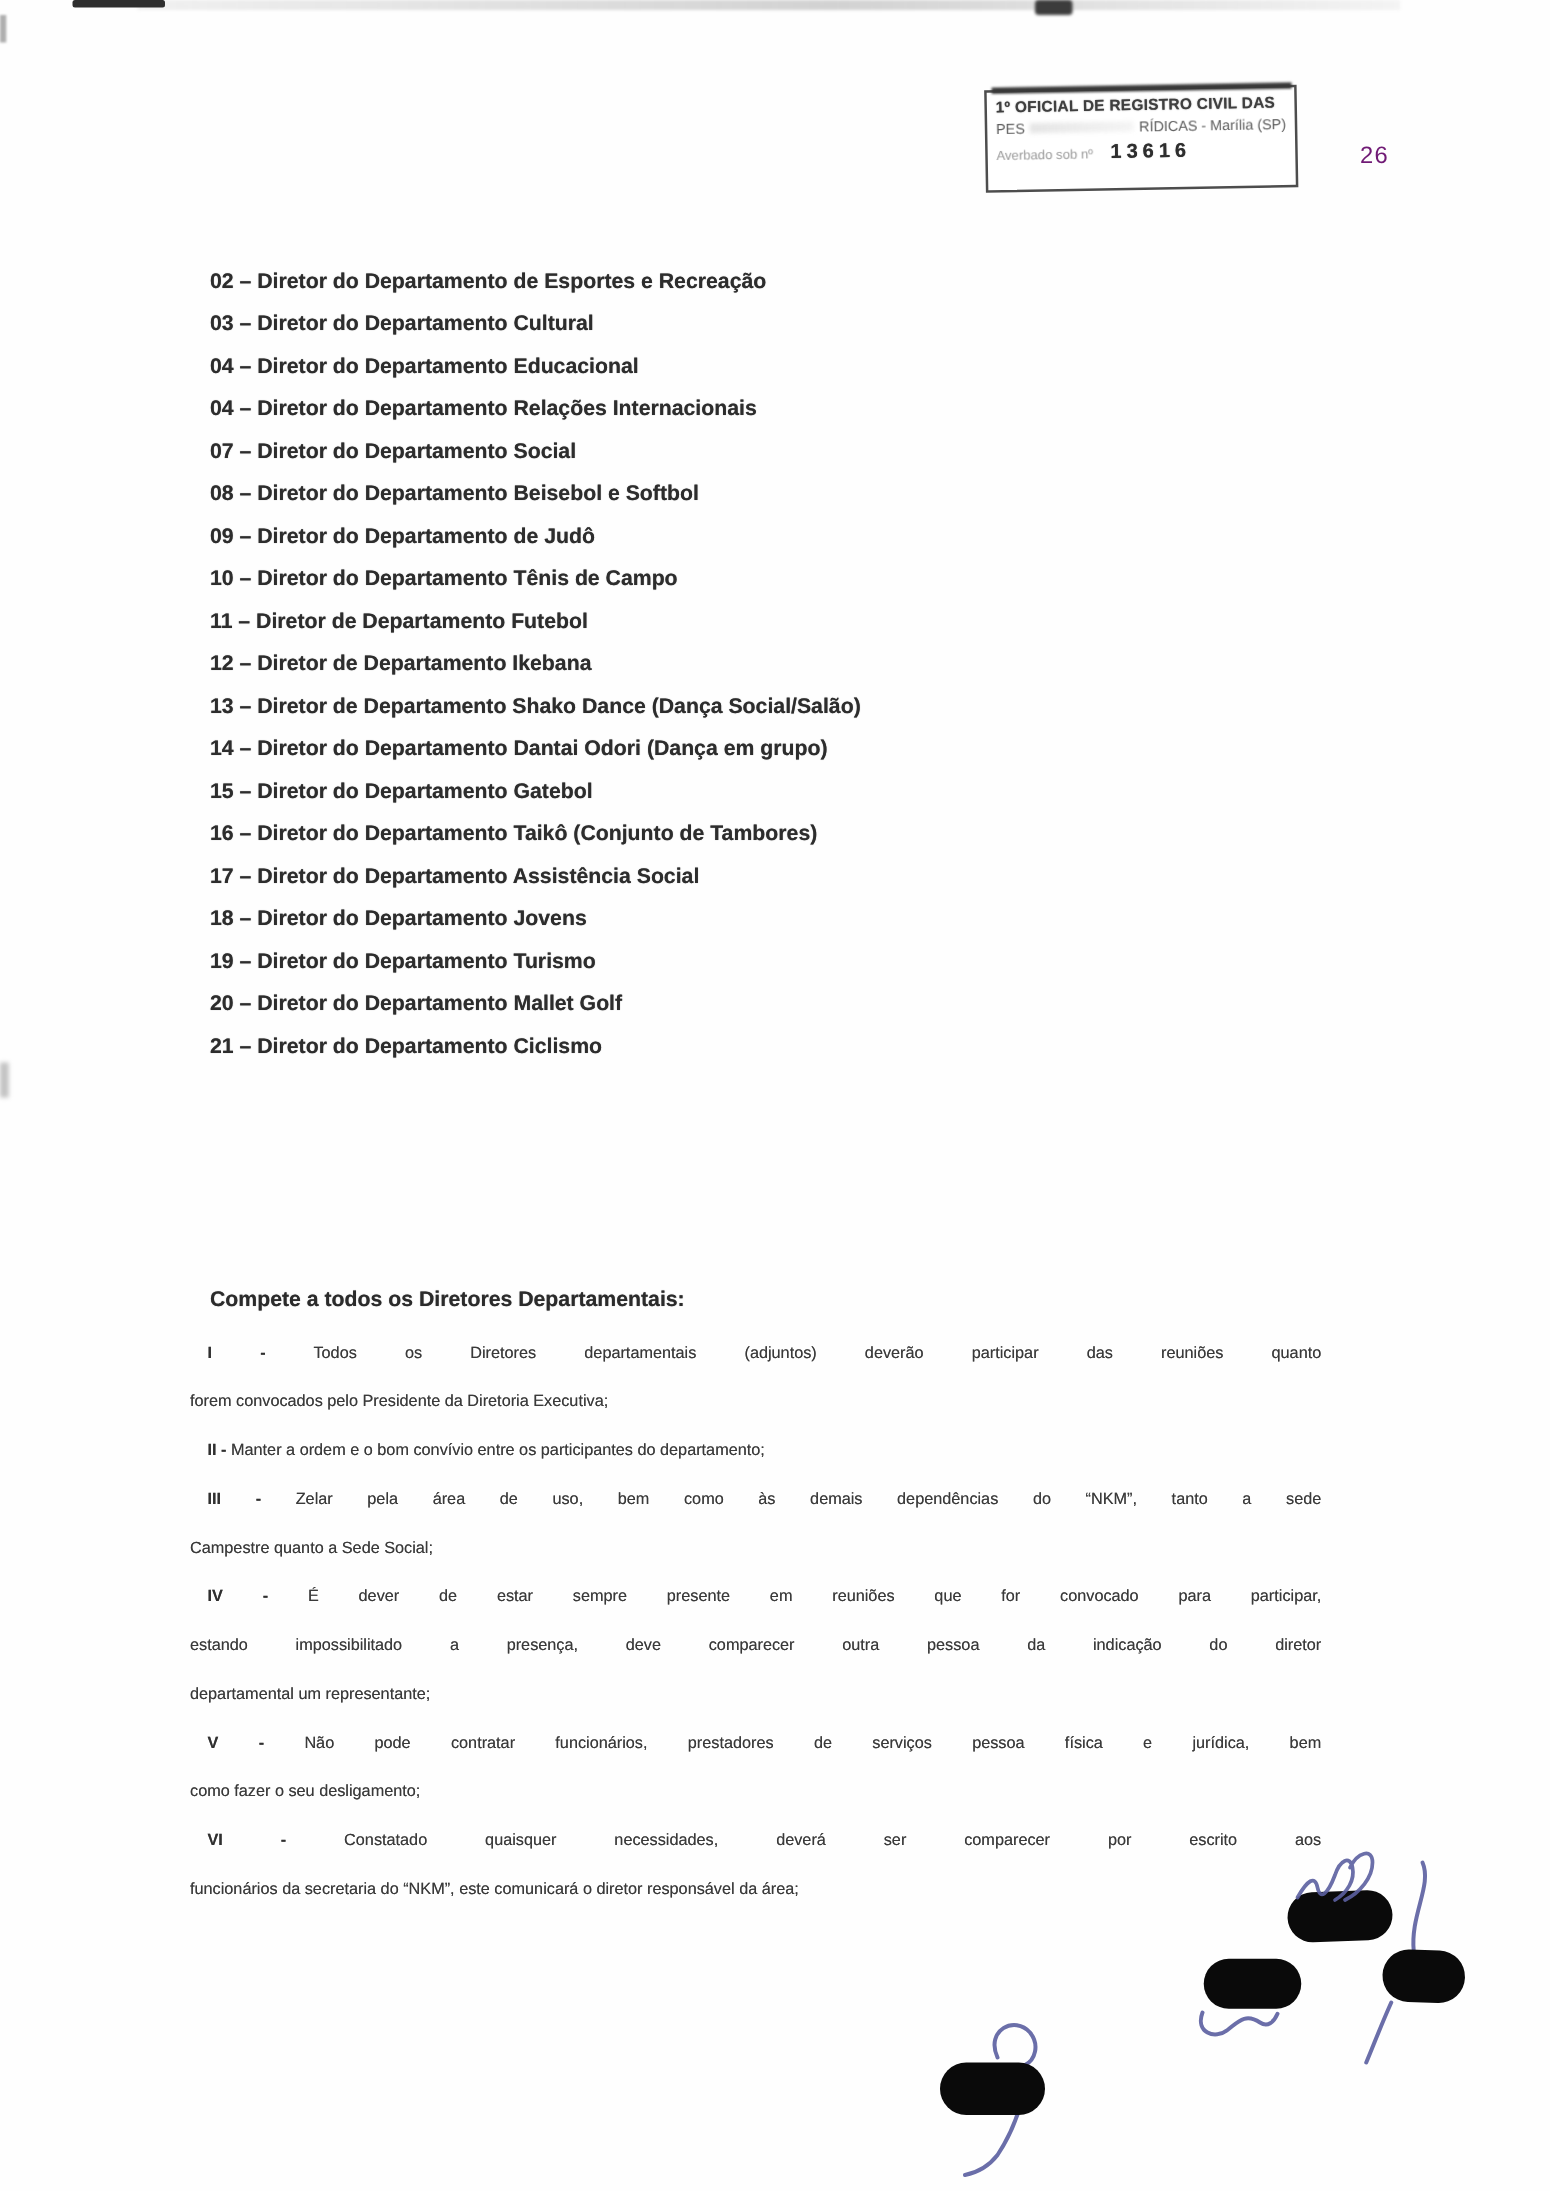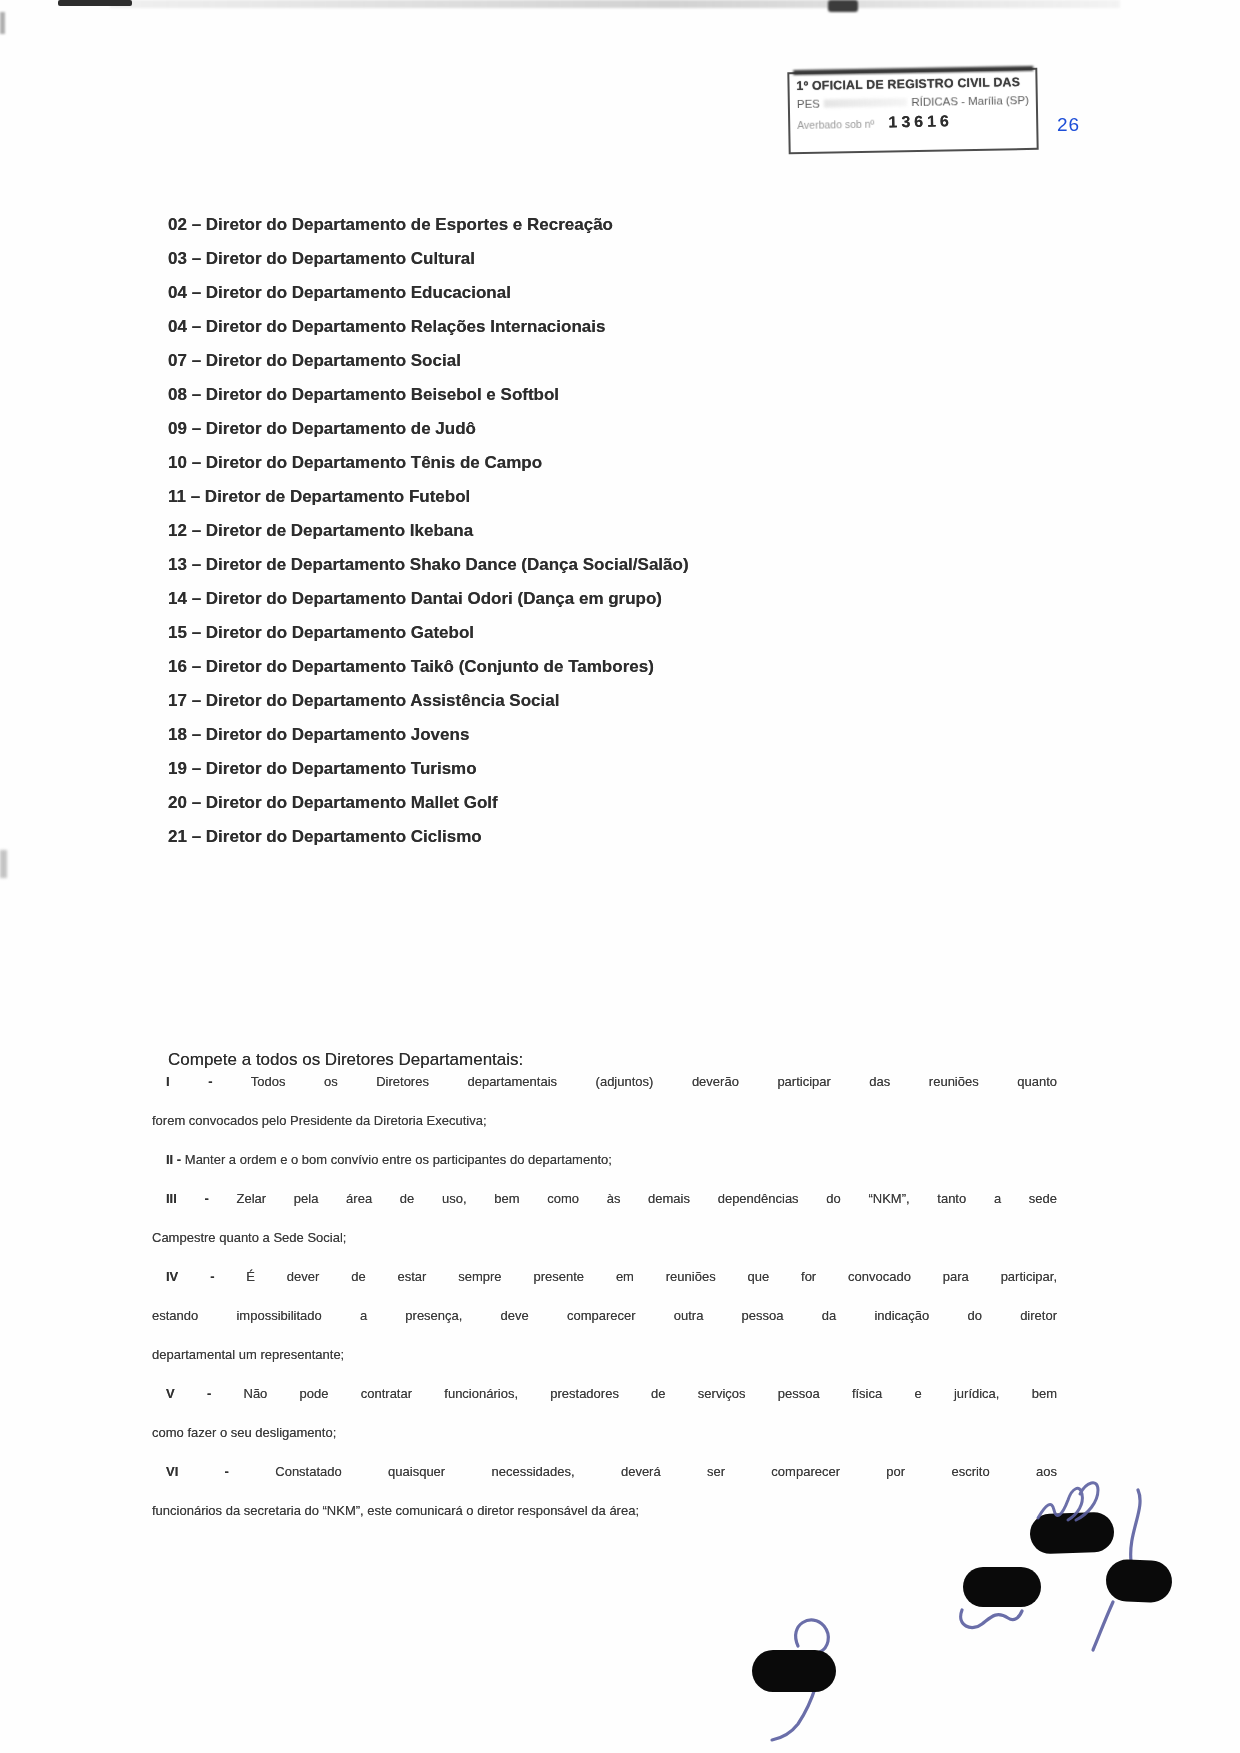--- a/index.html
+++ b/index.html
@@ -22,30 +22,30 @@
   .stamp::before{content:"";position:absolute;top:-4px;left:4px;right:2px;height:5px;background:#383838;filter:blur(1px);}
   .stamp-l1{font-size:12.5px;font-weight:bold;color:#3f3f3f;letter-spacing:.2px;white-space:nowrap;
     text-shadow:0 0 1px rgba(70,70,70,.8);transform:scaleX(.99);transform-origin:left;}
   .stamp-l2{margin-top:5px;display:flex;align-items:baseline;font-size:11.5px;color:#5d5d5d;filter:blur(.3px);}
   .stamp-l2 .gap{flex:1;height:8px;margin:0 4px;background:linear-gradient(90deg,rgba(150,150,150,.25),rgba(170,170,170,.12));
     filter:blur(1.5px);}
   .stamp-l3{margin-top:5px;display:flex;align-items:baseline;}
   .stamp-l3 .lbl{font-size:10.5px;color:#9a9a9a;filter:blur(.5px);white-space:nowrap;}
   .stamp-l3 .num{margin-left:14px;font-size:16px;font-weight:bold;color:#2e2e2e;letter-spacing:4px;
     text-shadow:0 0 .6px rgba(40,40,40,.9);}
-  .pagenum{position:absolute;left:1057px;top:114px;font-size:19px;color:#1d4ed8;letter-spacing:1px;}
+  .pagenum{position:absolute;left:1088px;top:114px;font-size:19px;color:#701a75;letter-spacing:1px;}
 
   
   .dlist{position:absolute;left:168px;top:176px;margin-top:32px;}
   .ditem{height:34px;line-height:34px;font-size:17px;font-weight:bold;color:#2d2d2d;white-space:nowrap;
     text-shadow:0 0 .6px rgba(45,45,45,.75);}
 
   
-  .cheading{position:absolute;left:168px;top:1030px;font-size:17px;font-weight:normal;color:#2b2b2b;
-    text-shadow:0 0 .6px rgba(45,45,45,.75);margin-top:20px;}
+  .cheading{position:absolute;left:168px;top:1030px;font-size:17px;font-weight:bold;color:#2b2b2b;
+    text-shadow:0 0 .6px rgba(45,45,45,.75);}
   .paras{position:absolute;left:152px;top:1062px;width:905px;font-size:13px;color:#3a3a3a;
     text-shadow:0 0 .5px rgba(60,60,60,.7);}
   .pline{height:39px;line-height:39px;white-space:nowrap;}
   .pline.j{white-space:normal;text-align:justify;text-align-last:justify;height:39px;overflow:hidden;}
   .pline.ind{padding-left:14px;}
   .rn{font-weight:bold;color:#303030;}
 
   
   .sigs{position:absolute;left:600px;top:1440px;width:640px;height:313px;}
 </style>

